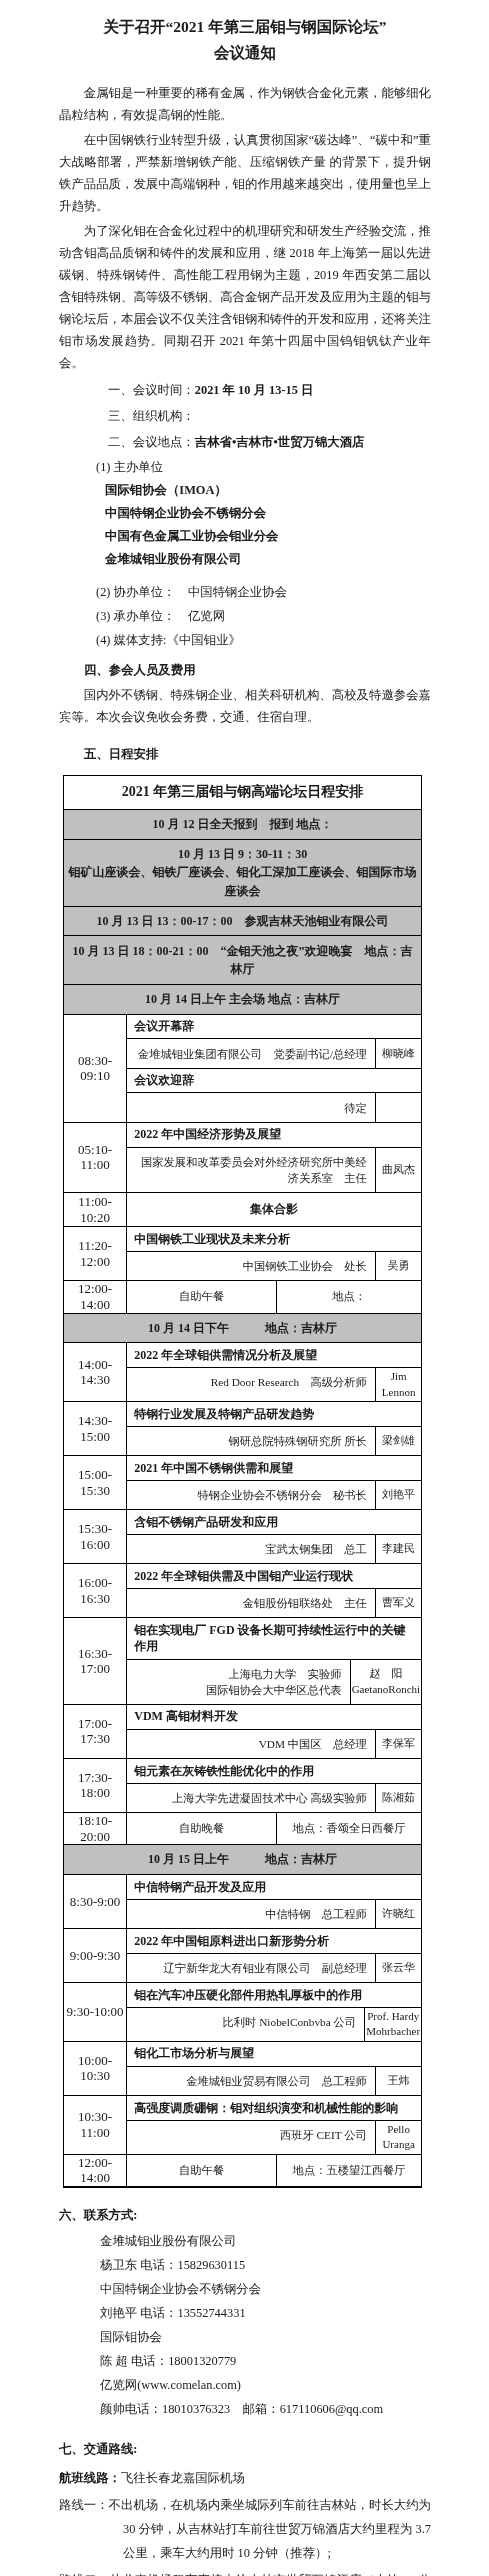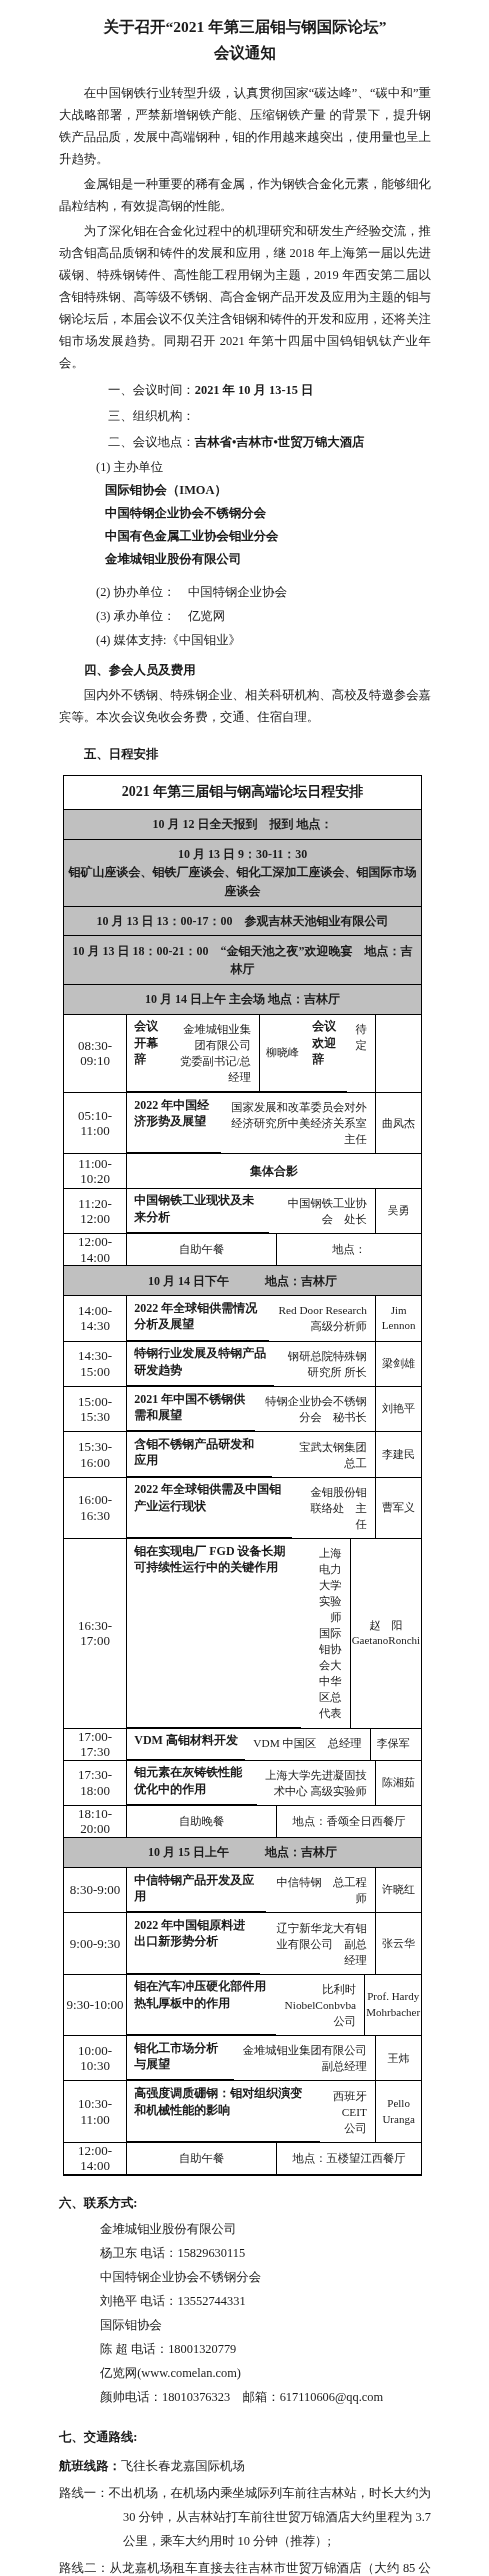--- a/index.html
+++ b/index.html
@@ -30,21 +30,21 @@
   
   .sch-table{margin:7.2px 0 0 4.1px;width:359px;border:1.5px solid #000;}
   .sch-title{border-bottom:1.5px solid #000;text-align:center;font-weight:bold;
     font-size:14px;padding:7.2px 2.1px;line-height:18.5px;}
   .sch-banner{background:var(--gray);border-bottom:1.5px solid #000;text-align:center;
     font-weight:bold;font-size:12px;padding:5.2px 3.1px;line-height:18.5px;white-space:pre-line;}
   .sch-row{display:flex;border-bottom:1.5px solid #000;}
   .sch-table > div:last-child{border-bottom:none;}
   .sch-time{flex:0 0 63px;display:flex;align-items:center;justify-content:center;
     font-size:13px;border-right:1.5px solid #000;text-align:center;line-height:15.5px;}
-  .sch-talks{flex:1;display:flex;flex-direction:row;}
+  .sch-talks{flex:1;display:flex;flex-direction:column;}
   .sch-talk-title{padding:3.6px 7.2px;font-weight:bold;font-size:12px;line-height:16.5px;
     border-bottom:1px solid #000;text-align:left;}
   .sch-speaker-row{display:flex;border-bottom:1px solid #000;}
   .sch-talks > div:last-child{border-bottom:none;}
   .sch-aff{flex:1;text-align:right;padding:6.2px 8.2px;font-size:11.3px;line-height:16px;
     border-right:1px solid #000;white-space:pre-line;}
   .sch-speaker{flex:0 0 45px;display:flex;align-items:center;justify-content:center;
     font-size:11px;text-align:center;white-space:pre-line;line-height:15.5px;padding:1px;}
   .sch-merged{flex:1;display:flex;align-items:center;justify-content:center;
     font-weight:bold;font-size:12px;padding:5.2px;}
@@ -61,22 +61,22 @@
 </style>
 </head>
 <body>
 
 <div class="page">
   <div class="content">
 
     <div class="doc-title">关于召开“2021 年第三届钼与钢国际论坛”</div>
     <div class="doc-title2">会议通知</div>
 
+    <p class="para">金属钼是一种重要的稀有金属，作为钢铁合金化元素，能够细化晶粒结构，有效提高钢的性能。</p>
     <p class="para">在中国钢铁行业转型升级，认真贯彻国家“碳达峰”、“碳中和”重大战略部署，严禁新增钢铁产能、压缩钢铁产量 的背景下，提升钢铁产品品质，发展中高端钢种，钼的作用越来越突出，使用量也呈上升趋势。</p>
-    <p class="para">金属钼是一种重要的稀有金属，作为钢铁合金化元素，能够细化晶粒结构，有效提高钢的性能。</p>
     <p class="para">为了深化钼在合金化过程中的机理研究和研发生产经验交流，推动含钼高品质钢和铸件的发展和应用，继 2018 年上海第一届以先进碳钢、特殊钢铸件、高性能工程用钢为主题，2019 年西安第二届以含钼特殊钢、高等级不锈钢、高合金钢产品开发及应用为主题的钼与钢论坛后，本届会议不仅关注含钼钢和铸件的开发和应用，还将关注钼市场发展趋势。同期召开 2021 年第十四届中国钨钼钒钛产业年会。</p>
 
     <div class="item-line">
       <span>一、会议时间：</span><span class="bold-val">2021 年 10 月 13-15 日</span>
     </div>
     <div class="item-line">三、组织机构：</div>
     <div class="item-line">
       <span>二、会议地点：</span><span class="bold-val">吉林省•吉林市•世贸万锦大酒店</span>
     </div>
     <div class="sub-line">(1) 主办单位</div>
@@ -272,21 +272,21 @@
                 <div class="sch-speaker">Prof. Hardy
 Mohrbacher</div>
               </div>
             </div>
           </div>
           <div class="sch-row">
             <div class="sch-time">10:00-10:30</div>
             <div class="sch-talks">
               <div class="sch-talk-title">钼化工市场分析与展望</div>
               <div class="sch-speaker-row">
-                <div class="sch-aff">金堆城钼业集团有限公司　副总经理</div>
+                <div class="sch-aff">金堆城钼业贸易有限公司　总工程师</div>
                 <div class="sch-speaker">王炜</div>
               </div>
             </div>
           </div>
           <div class="sch-row">
             <div class="sch-time">10:30-11:00</div>
             <div class="sch-talks">
               <div class="sch-talk-title">高强度调质硼钢：钼对组织演变和机械性能的影响</div>
               <div class="sch-speaker-row">
                 <div class="sch-aff">西班牙 CEIT 公司</div>

